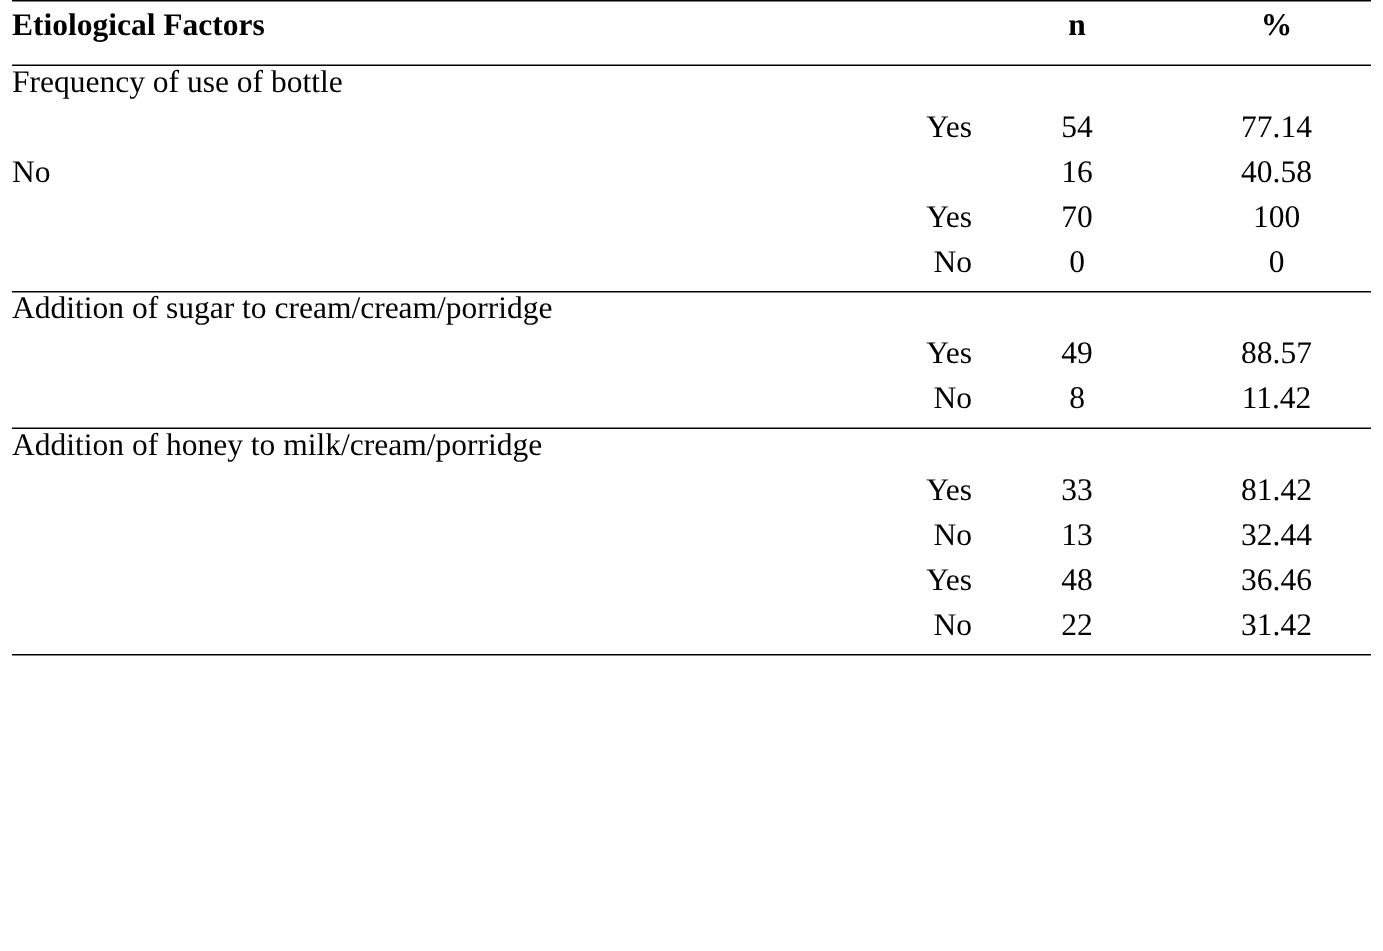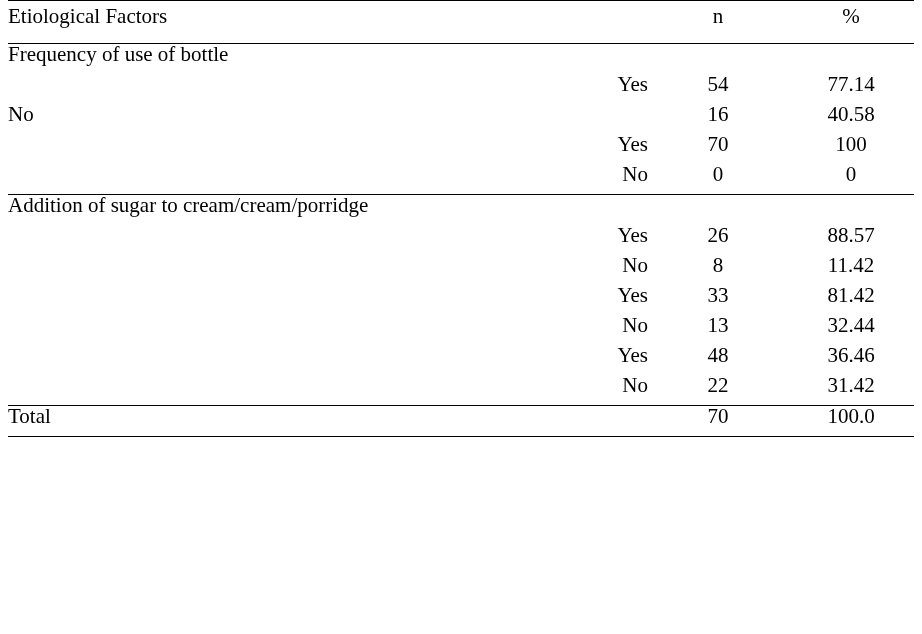--- a/index.html
+++ b/index.html
@@ -49,20 +49,21 @@
   .cell-pct {
     text-align: center;
     padding: 4px 0 4px 0;
     height: 30px;
   }
 
   
   tr.header-row td {
     padding-top: 5px;
     padding-bottom: 7px;
+    font-weight: bold;
   }
   .rule-top td {
     border-top: 1.6px solid #000;
   }
   .rule-bottom td {
     border-bottom: 1.6px solid #000;
   }
   .rule-thin td {
     border-bottom: 1.1px solid #000;
   }
@@ -131,29 +132,34 @@
         <td class="cell-pct">0</td>
       </tr>
 
       <tr class="rule-group">
         <td class="cell-label group-label">Addition of sugar to cream/cream/porridge</td>
         <td class="cell-num"></td>
         <td class="cell-pct"></td>
       </tr>
       <tr>
         <td class="cell-label indent">Yes</td>
-        <td class="cell-num">26</td>
+        <td class="cell-num">49</td>
         <td class="cell-pct">88.57</td>
       </tr>
       <tr>
         <td class="cell-label indent">No</td>
         <td class="cell-num">8</td>
         <td class="cell-pct">11.42</td>
       </tr>
 
+      <tr class="rule-group">
+        <td class="cell-label group-label">Addition of honey to milk/cream/porridge</td>
+        <td class="cell-num"></td>
+        <td class="cell-pct"></td>
+      </tr>
       <tr>
         <td class="cell-label indent">Yes</td>
         <td class="cell-num">33</td>
         <td class="cell-pct">81.42</td>
       </tr>
       <tr>
         <td class="cell-label indent">No</td>
         <td class="cell-num">13</td>
         <td class="cell-pct">32.44</td>
       </tr>
@@ -162,20 +168,15 @@
         <td class="cell-label indent">Yes</td>
         <td class="cell-num">48</td>
         <td class="cell-pct">36.46</td>
       </tr>
       <tr class="rule-bottom">
         <td class="cell-label indent">No</td>
         <td class="cell-num">22</td>
         <td class="cell-pct">31.42</td>
       </tr>
 
-      <tr class="rule-final">
-        <td class="cell-label total-label">Total</td>
-        <td class="cell-num">70</td>
-        <td class="cell-pct">100.0</td>
-      </tr>
     </tbody>
   </table>
 </div>
 
 </body></html>

